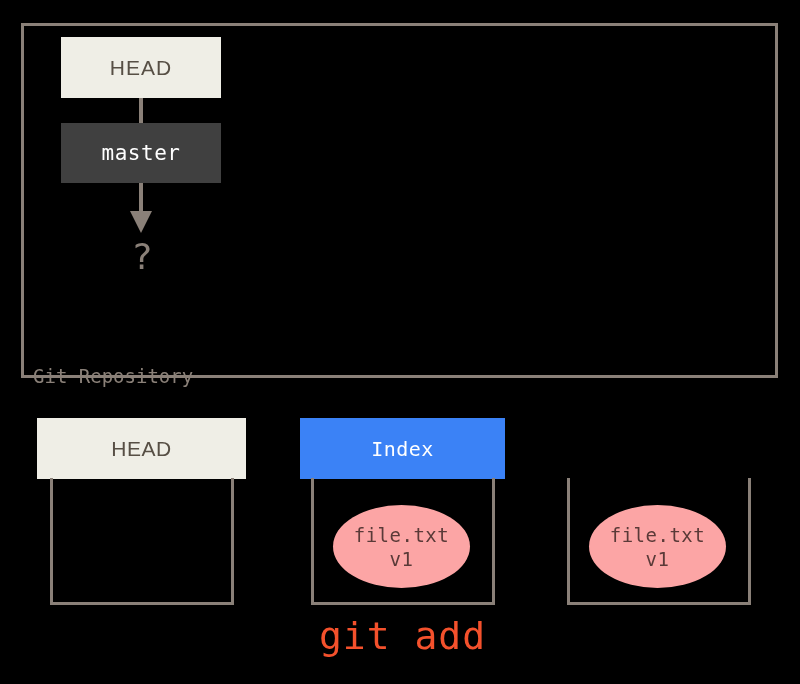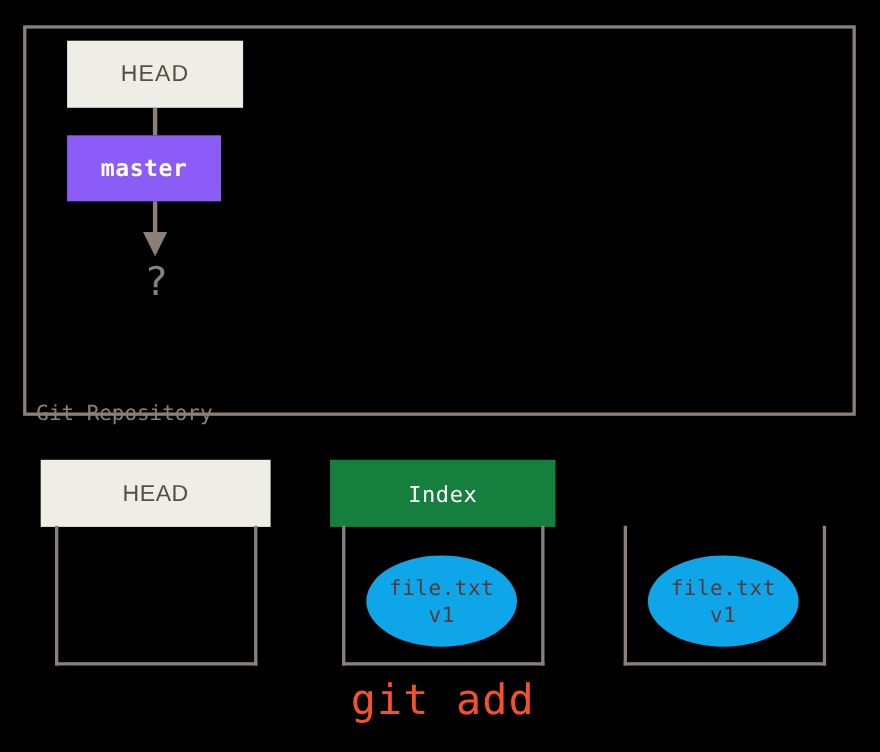--- a/index.html
+++ b/index.html
@@ -71,27 +71,26 @@
     width: 4px;
     height: 25px;
     background: #8a8078;
   }
 
   
   .repo-master-box {
     position: absolute;
     left: 61px;
     top: 123px;
-    width: 140px;
+    width: 160px;
     height: 60px;
-    background: #8b5cf6;
-    display: flex;
-    align-items: center;
-    justify-content: center;
-    font-weight: bold;
+    background: #404040;
+    display: flex;
+    align-items: center;
+    justify-content: center;
   }
   .repo-master-box .txt {
     font-family: "DejaVu Sans Mono", monospace;
     font-size: 21px;
     color: #ffffff;
     letter-spacing: 0.5px;
   }
 
   
   .arrow-shaft {
@@ -166,21 +165,21 @@
     width: 184px;
     height: 127px;
   }
 
   
   #index-col-header {
     left: 300px;
     top: 418px;
     width: 205px;
     height: 61px;
-    background: #15803d;
+    background: #3b82f6;
   }
   #index-col-header .txt {
     font-family: "DejaVu Sans Mono", monospace;
     color: #ffffff;
   }
   #index-col-body {
     left: 311px;
     top: 478px;
     width: 184px;
     height: 127px;
@@ -203,21 +202,21 @@
     top: 478px;
     width: 184px;
     height: 127px;
   }
 
   
   .blob {
     position: absolute;
     width: 137px;
     height: 83px;
-    background: #0ea5e9;
+    background: #fca5a5;
     border-radius: 50% / 50%;
     display: flex;
     flex-direction: column;
     align-items: center;
     justify-content: center;
     text-align: left;
   }
   .blob .line {
     font-family: "DejaVu Sans Mono", monospace;
     font-size: 19px;

